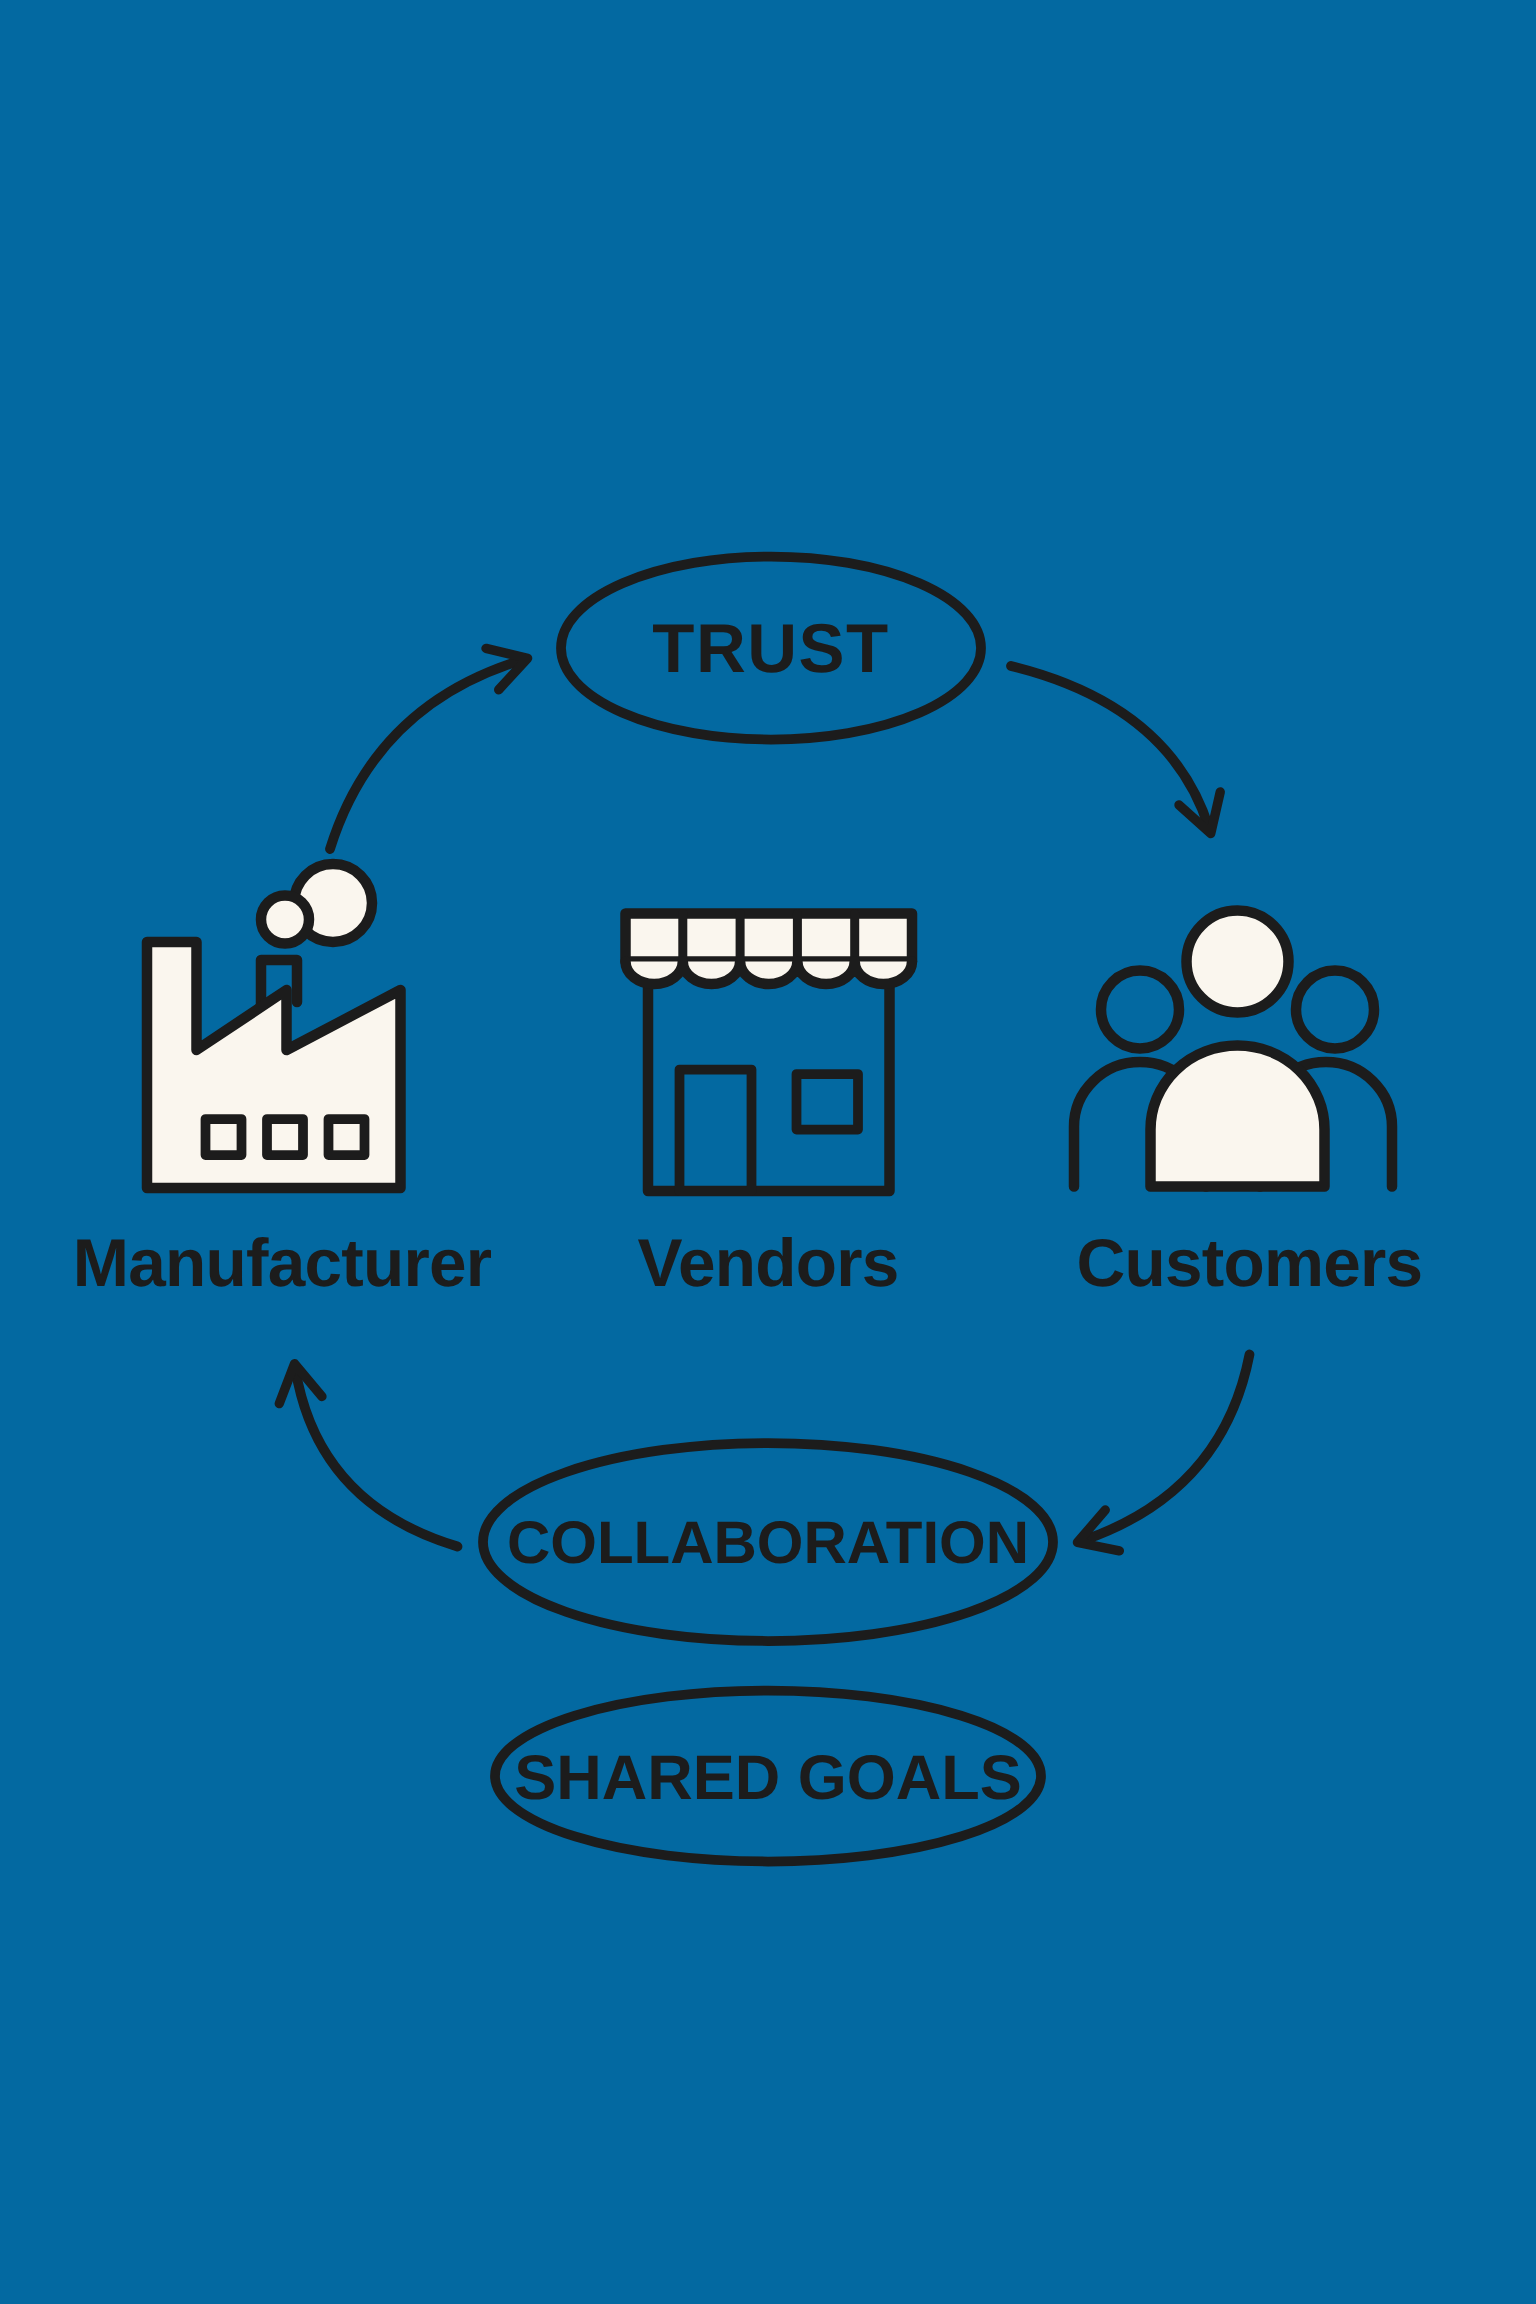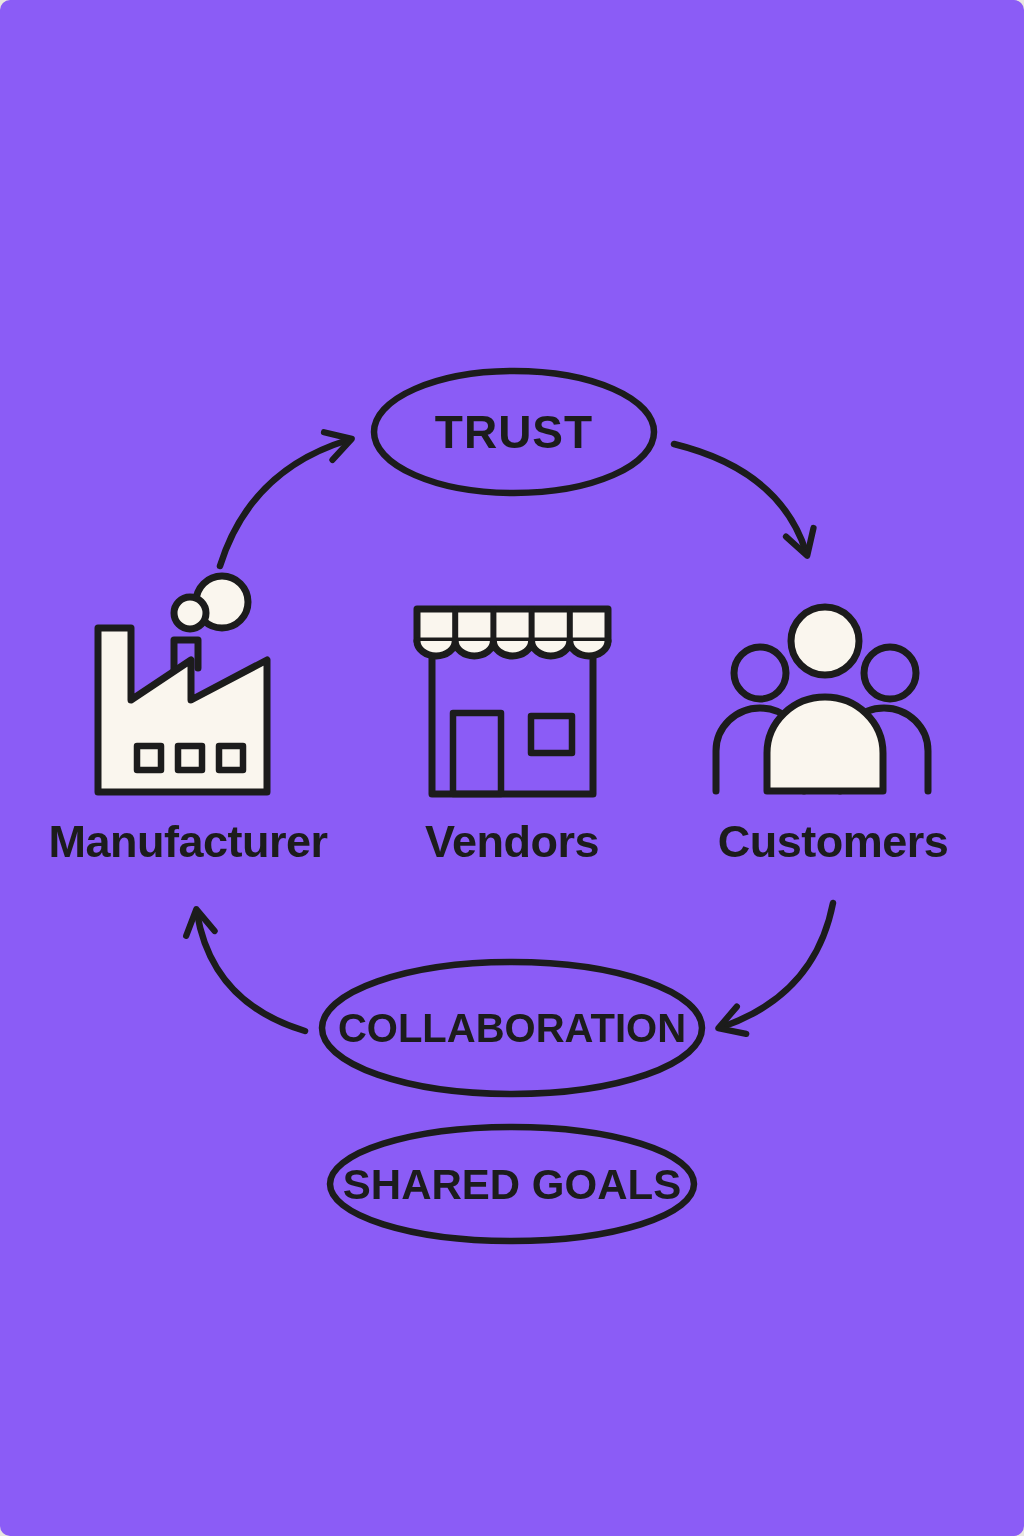--- a/index.html
+++ b/index.html
@@ -5,24 +5,23 @@
   html, body {
     margin: 0;
     padding: 0;
     background: #e9e6e0;
   }
   .canvas {
     position: relative;
     width: 1024px;
     height: 1536px;
     margin: 0 auto;
-    background: #8b5cf6;
+    background: #0369a1;
     overflow: hidden;
     font-family: "Liberation Sans", sans-serif;
-    border-radius: 10px;
   }
   svg { display: block; }
   .node-text {
     font-family: "Liberation Sans", sans-serif;
     font-weight: 700;
     fill: #1C1C1C;
   }
   .trust-text { font-size: 46px; letter-spacing: 1px; }
   .collab-text { font-size: 40px; letter-spacing: 0px; }
   .goals-text { font-size: 42px; letter-spacing: 0px; }

